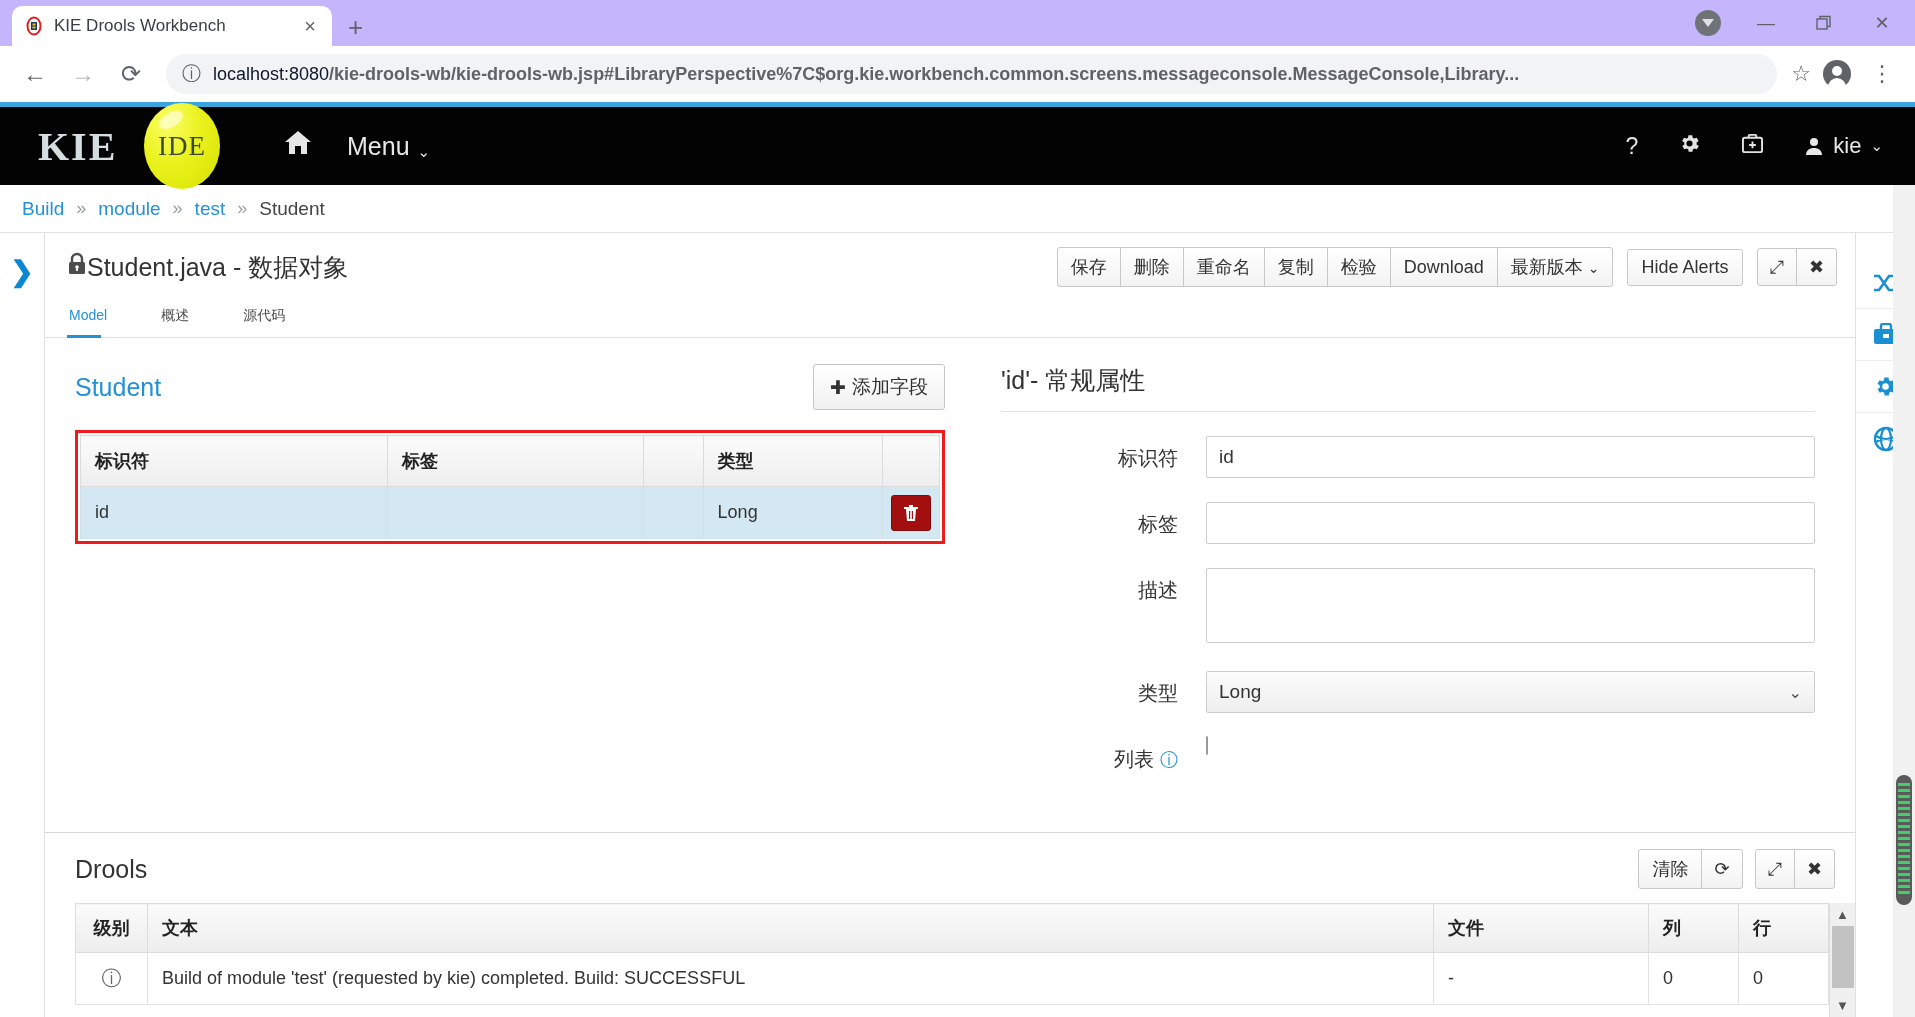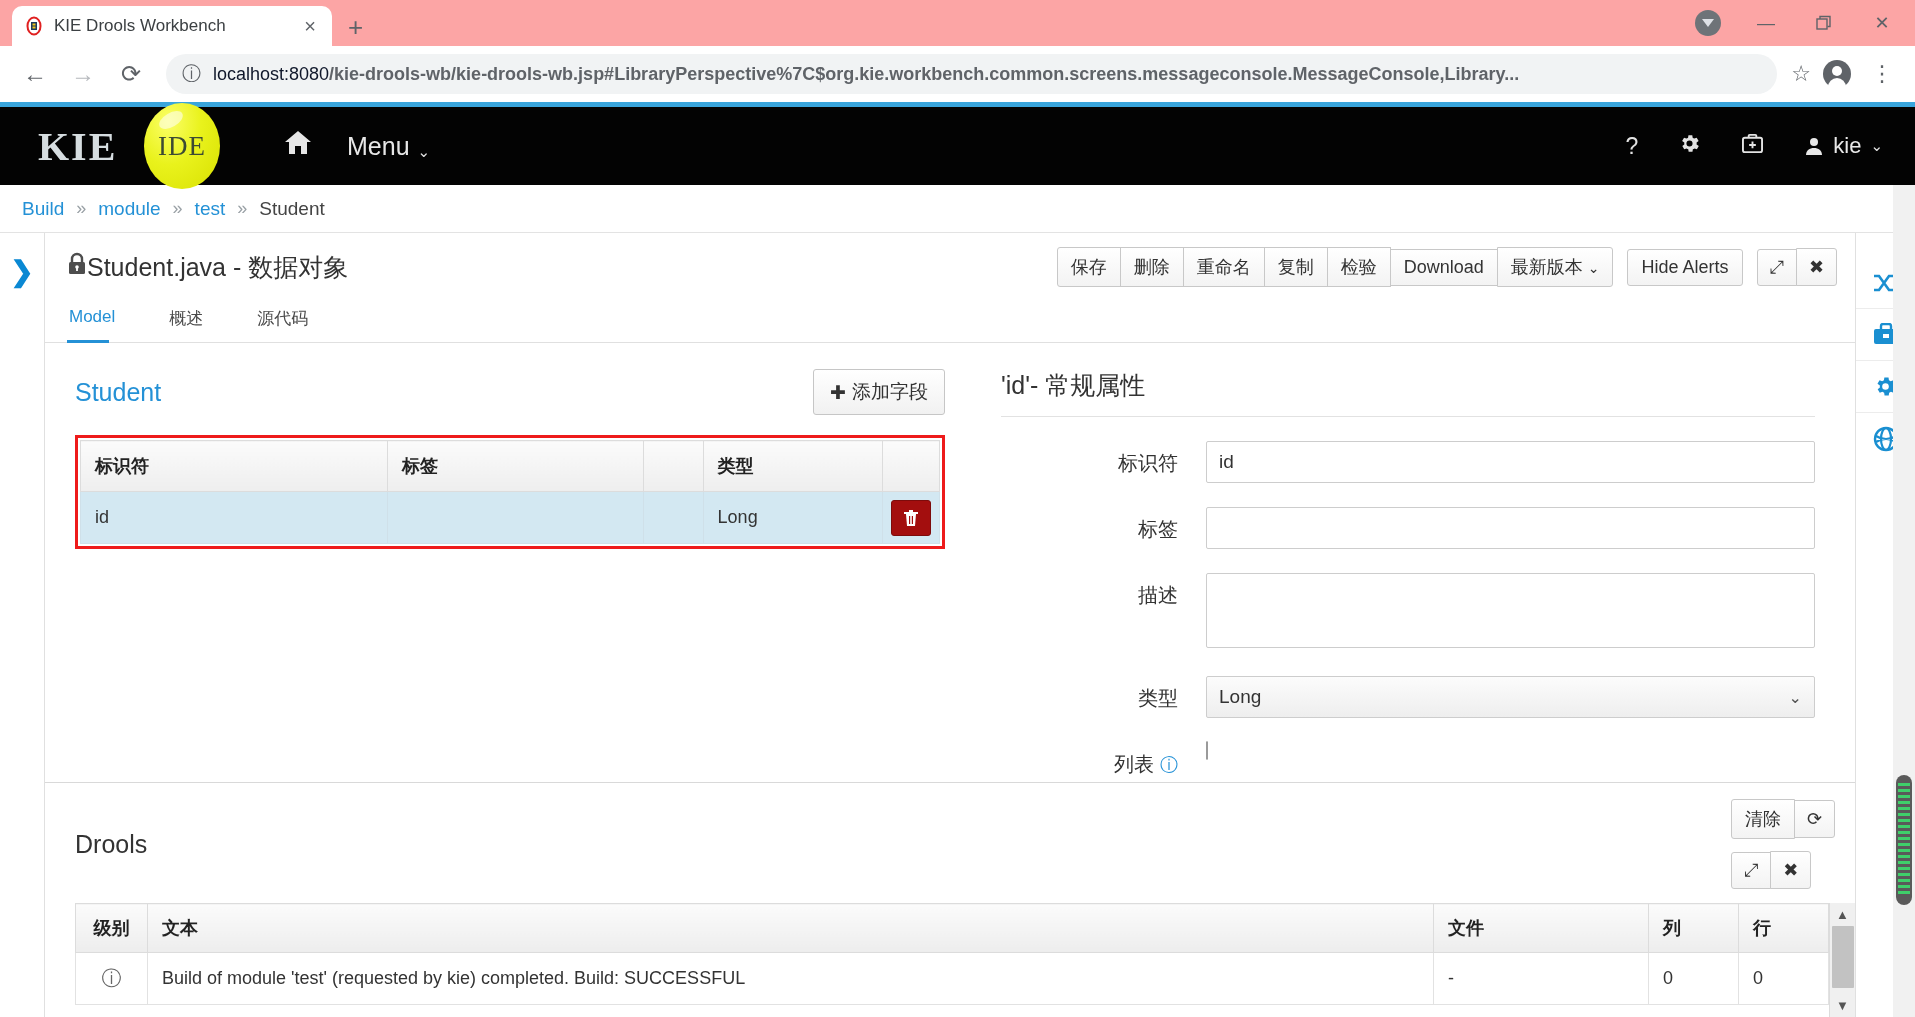--- a/index.html
+++ b/index.html
@@ -5,21 +5,21 @@
   * { box-sizing: border-box; margin:0; padding:0; }
   html, body {
     width: 1915px; height: 1017px;
     font-family: "Liberation Sans", sans-serif;
     background: #ffffff;
     overflow: hidden;
   }
 
   
   .browser-top {
-    height: 46px; background:#fca5a5; position:relative;
+    height: 46px; background:#c4b5fd; position:relative;
     display:flex; align-items:flex-start;
   }
   .tab-strip { display:flex; align-items:flex-end; padding-left:12px; flex:1; height:100%; }
   .tab {
     height:40px; width:320px; background:#fff;
     border-radius:10px 10px 0 0; display:flex; align-items:center;
     padding:0 12px; gap:10px; position:relative;
   }
   .tab-favicon { width:20px; height:20px; flex:0 0 20px; position:relative; }
   .tab-title { font-size:17px; color:#3c4043; white-space:nowrap; overflow:hidden; text-overflow:ellipsis; flex:1; }
@@ -91,33 +91,33 @@
   .rail-item { height:52px; width:100%; display:flex; align-items:center; justify-content:center; color:#1a8fd1; font-size:24px; cursor:pointer; border-bottom:1px solid #ececec; }
   .rail-item:last-child { border-bottom:none; }
 
   .center-col { flex:1; display:flex; flex-direction:column; min-width:0; }
 
   
   .editor-head { display:flex; align-items:center; padding:14px 18px 10px 22px; }
   .lock-ico { font-size:24px; color:#4d4d4d; }
   .doc-title { font-size:25px; color:#333; white-space:nowrap; }
   .tb { margin-left:auto; display:flex; align-items:center; gap:14px; }
-  .btn-group { display:flex;align-items:center; }
+  .btn-group { display:flex; }
   .btn {
     background:linear-gradient(#fff,#f3f3f3); border:1px solid #c8c8c8;
     padding:7px 13px; font-size:18px; color:#333; cursor:pointer; white-space:nowrap;
     margin-left:-1px;
   }
   .btn:first-child { margin-left:0; border-radius:3px 0 0 3px; }
   .btn:last-child { border-radius:0 3px 3px 0; }
   .btn.solo { border-radius:3px; margin-left:0; }
   .btn.icoonly { padding:7px 12px; }
 
   .tabs-row { display:flex; gap:0; padding:0 22px; border-bottom:1px solid #e0e0e0; }
-  .etab { padding:10px 22px 12px 2px; margin-right:30px; font-size:17px; color:#4a4a4a; cursor:pointer; position:relative; }
+  .etab { padding:10px 22px 12px 2px; margin-right:30px; font-size:14px; color:#4a4a4a; cursor:pointer; position:relative; }
   .etab.active { color:#2491d6; }
   .etab.active::after { content:""; position:absolute; left:0; right:28px; bottom:-1px; height:3px; background:#2491d6; }
 
   .editor-body { flex:1; display:flex; min-height:0; }
   .left-pane { width:930px; padding:26px 30px 0 30px; }
   .lp-head { display:flex; align-items:center; }
   .lp-title { font-size:25px; color:#2491d6; }
   .add-field-btn {
     margin-left:auto; background:linear-gradient(#fff,#f1f1f1); border:1px solid #c6c6c6;
     border-radius:3px; padding:9px 16px; font-size:19px; color:#333; cursor:pointer;
@@ -153,21 +153,21 @@
     background:linear-gradient(#fcfcfc,#eeeeee); padding:0 12px; font-size:19px; color:#333;
     display:flex; align-items:center; cursor:pointer;
   }
   .sel .chev { margin-left:auto; font-size:16px; color:#555; }
   .chk { width:20px; height:20px; border:1px solid #9a9a9a; border-radius:2px; background:#fff; cursor:pointer; margin-top:8px; }
 
   
   .alerts-panel { border-top:1px solid #d9d9d9; background:#fff; }
   .alerts-head { display:flex; align-items:center; padding:16px 20px 14px 30px; }
   .alerts-title { font-size:25px; color:#333; }
-  .alerts-tb { margin-left:auto; display:flex; gap:12px;flex-direction:column; }
+  .alerts-tb { margin-left:auto; display:flex; gap:12px; }
   .atbl-wrap { display:flex; }
   .atbl-scroll { flex:1; min-width:0; padding:0 0 12px 30px; }
   table.alerts { width:100%; border-collapse:collapse; }
   table.alerts th {
     background:linear-gradient(#fbfbfb,#ededed); text-align:left; font-size:18px; color:#222;
     padding:12px 14px; border:1px solid #dcdcdc; font-weight:bold;
   }
   table.alerts td { font-size:18px; color:#333; padding:12px 14px; border:1px solid #e2e2e2; background:#fff; }
   .ac-lvl { width:72px; text-align:center !important; }
   .ac-file { width:215px; } .ac-col { width:90px; } .ac-row { width:90px; }

